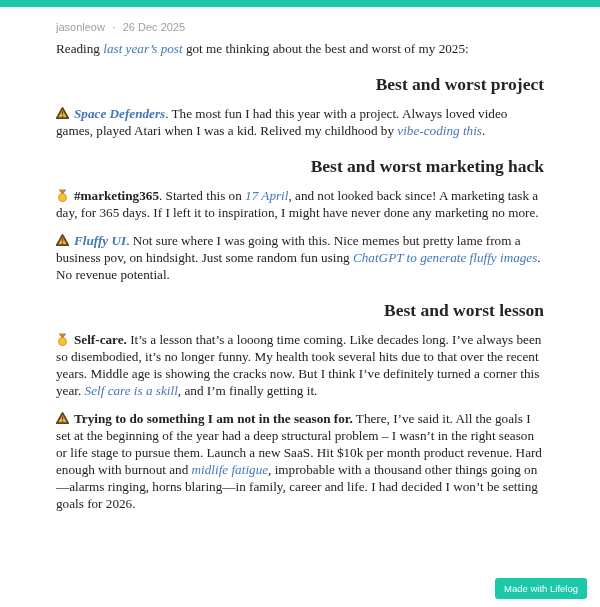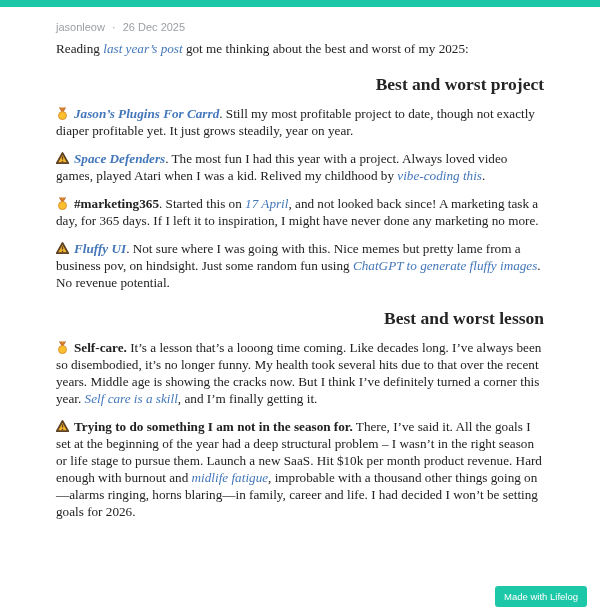--- a/index.html
+++ b/index.html
@@ -48,21 +48,21 @@
     text-align:right;
   }
   a.link{color:var(--link);text-decoration:none;cursor:pointer;font-style:italic;}
   .bold{font-weight:700;}
   .pic{
     display:inline-block;width:13px;height:13px;
     vertical-align:-1.5px;margin-right:5px;
   }
   .pic svg{display:block;}
   .badge{
-    position:absolute;right:13px;bottom:0;
+    position:absolute;right:13px;bottom:8px;
     background:var(--accent);color:#ffffff;
     font-family:"Liberation Sans", sans-serif;
     font-size:9.5px;line-height:1;
     padding:6px 9px;border-radius:3px;
     text-decoration:none;cursor:pointer;
     display:inline-block;
   }
 </style>
 </head>
 <body>
@@ -73,30 +73,26 @@
 
   <div class="byline">
     <span class="author">jasonleow</span>
     <span class="sep">·</span>
     <span>26 Dec 2025</span>
   </div>
 
   <div class="content" id="content">
       <p class="para"><span>Reading </span><a class="link">last year’s post</a><span> got me thinking about the best and worst of my 2025:</span></p>
       <h2 class="section-heading">Best and worst project</h2>
-      <p class="para"><span class="pic"><svg width="13" height="13" viewBox="0 0 16 16">
-            <path d="M4.2 0.5 L8 7 L11.8 0.5 Z" fill="#d97e2c"></path>
-            <path d="M4.2 0.5 L8 7 L11.8 0.5" fill="none" stroke="#b05e1a" stroke-width="1"></path>
-            <circle cx="8" cy="10.6" r="4.9" fill="#fcc02e" stroke="#d98f2b" stroke-width="1.2"></circle>
-          </svg></span><a class="link bold">Jason’s Plugins For Carrd</a><span>. Still my most profitable project to date, though not exactly diaper profitable yet. It just grows steadily, year on year.</span></p>
       <p class="para"><span class="pic"><svg width="13" height="12" viewBox="0 0 16 15">
             <path d="M8 1.2 L15.2 14 H0.8 Z" fill="#f3b32a" stroke="#5d4226" stroke-width="2.2" stroke-linejoin="round"></path>
             <rect x="7.2" y="5.2" width="1.6" height="4.6" rx="0.6" fill="#5d4226"></rect>
             <circle cx="8" cy="11.8" r="1" fill="#5d4226"></circle>
           </svg></span><a class="link bold">Space Defenders</a><span>. The most fun I had this year with a project. Always loved video games, played Atari when I was a kid. Relived my childhood by </span><a class="link">vibe-coding this</a><span>.</span></p>
+      <h2 class="section-heading">Best and worst marketing hack</h2>
       <p class="para"><span class="pic"><svg width="13" height="13" viewBox="0 0 16 16">
             <path d="M4.2 0.5 L8 7 L11.8 0.5 Z" fill="#d97e2c"></path>
             <path d="M4.2 0.5 L8 7 L11.8 0.5" fill="none" stroke="#b05e1a" stroke-width="1"></path>
             <circle cx="8" cy="10.6" r="4.9" fill="#fcc02e" stroke="#d98f2b" stroke-width="1.2"></circle>
           </svg></span><span class="bold">#marketing365</span><span>. Started this on </span><a class="link">17 April</a><span>, and not looked back since! A marketing task a day, for 365 days. If I left it to inspiration, I might have never done any marketing no more.</span></p>
       <p class="para"><span class="pic"><svg width="13" height="12" viewBox="0 0 16 15">
             <path d="M8 1.2 L15.2 14 H0.8 Z" fill="#f3b32a" stroke="#5d4226" stroke-width="2.2" stroke-linejoin="round"></path>
             <rect x="7.2" y="5.2" width="1.6" height="4.6" rx="0.6" fill="#5d4226"></rect>
             <circle cx="8" cy="11.8" r="1" fill="#5d4226"></circle>
           </svg></span><a class="link bold">Fluffy UI</a><span>. Not sure where I was going with this. Nice memes but pretty lame from a business pov, on hindsight. Just some random fun using </span><a class="link">ChatGPT to generate fluffy images</a><span>. No revenue potential.</span></p>

